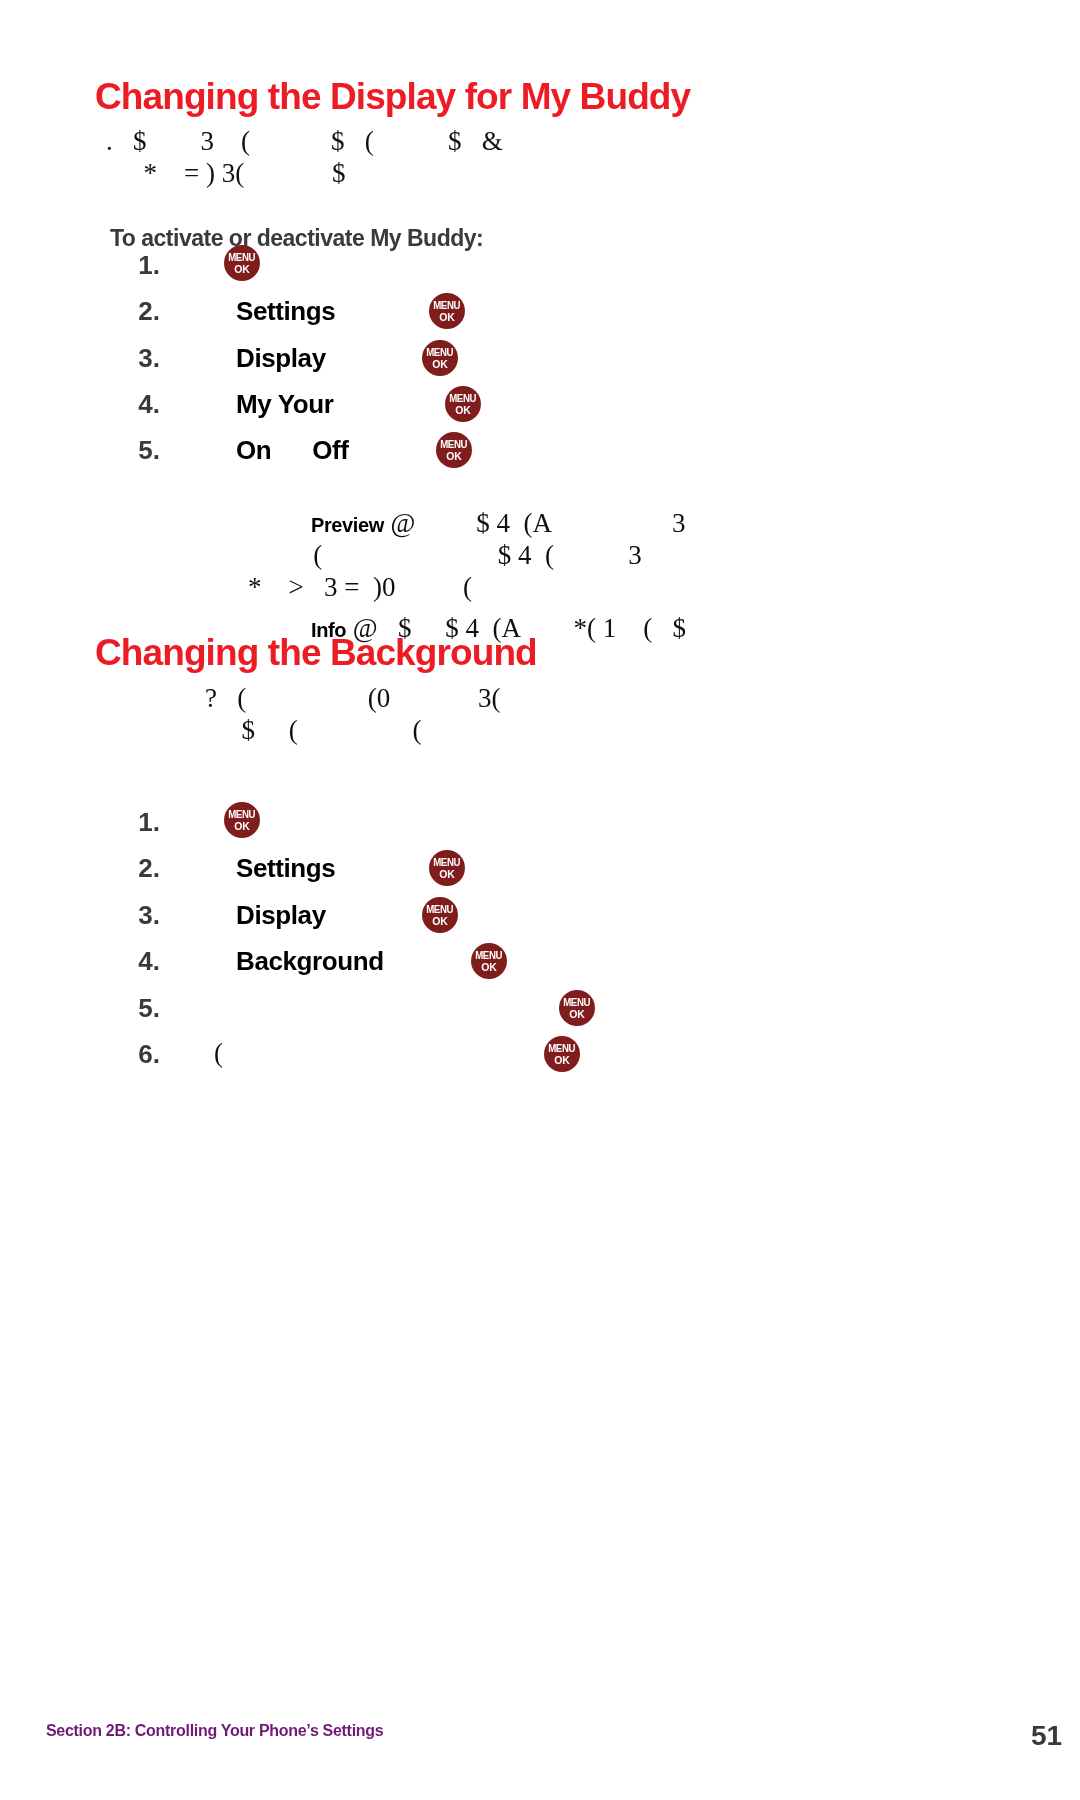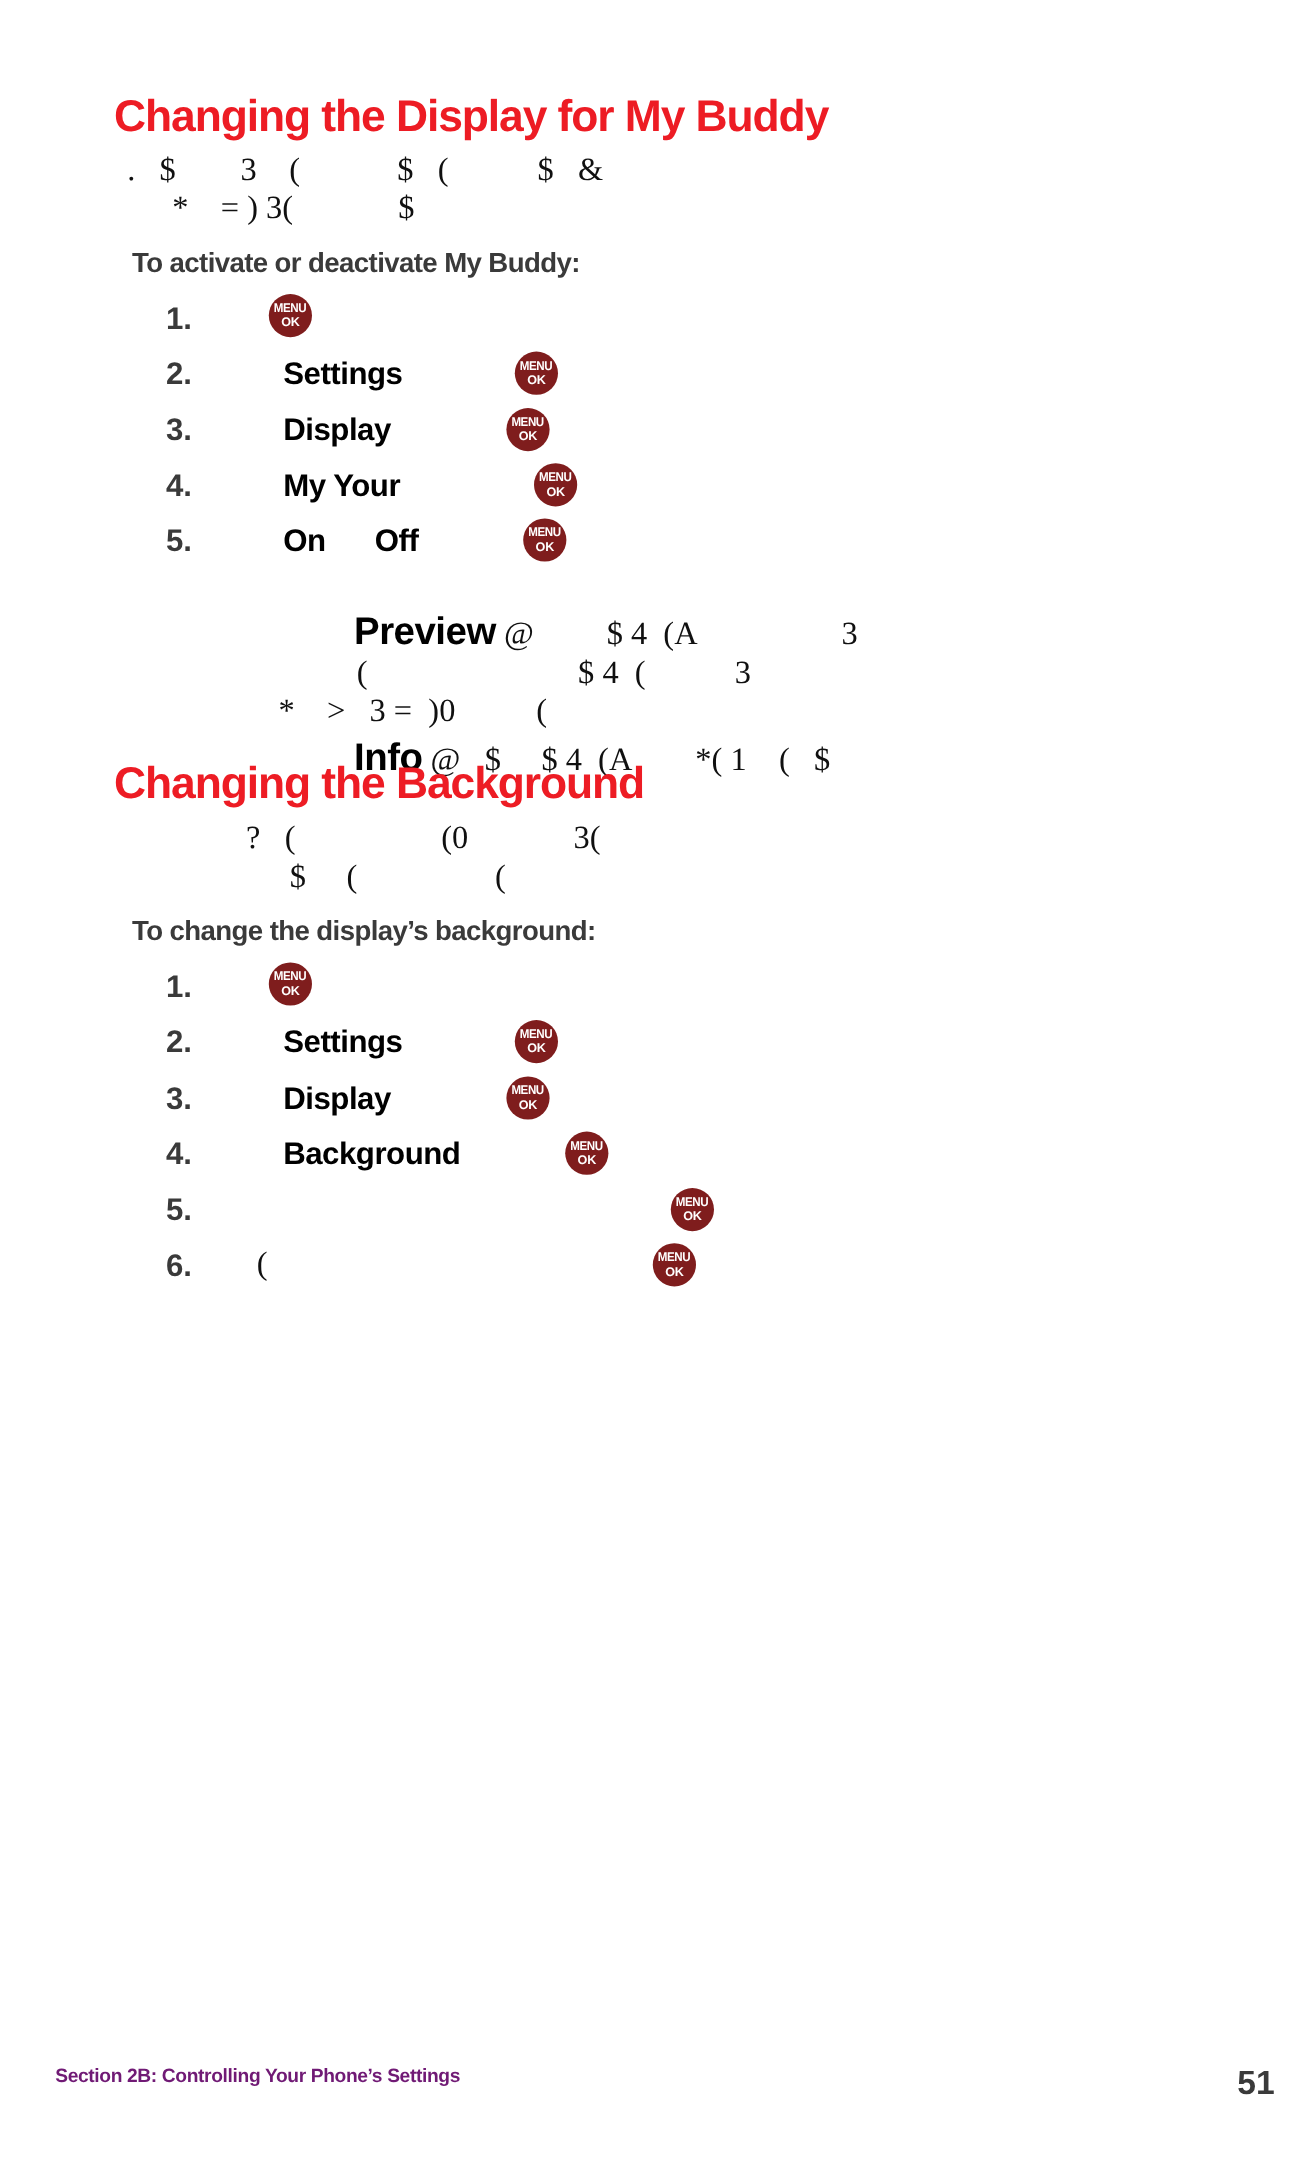--- a/index.html
+++ b/index.html
@@ -31,20 +31,21 @@
     white-space: nowrap;
   }
 
   .subheading {
     position: absolute;
     color: #3a3a3a;
     font-weight: bold;
     font-size: 23px;
     letter-spacing: -0.5px;
     white-space: nowrap;
+    margin-top: 19px;
   }
 
   
   .body-line {
     position: absolute;
     color: #101010;
     font-family: "Liberation Serif", serif;
     font-size: 27px;
     white-space: pre;
     letter-spacing: 0px;
@@ -111,23 +112,24 @@
   
   .note-line {
     position: absolute;
     white-space: pre;
     font-family: "Liberation Serif", serif;
     font-size: 27px;
     color: #101010;
   }
   .note-line b {
     font-family: "Liberation Sans", sans-serif;
-    font-size: 32px;
+    font-size: 20px;
     letter-spacing: -0.4px;
     color: #000000;
+    margin-left: 16px;
   }
 
   
   .footer-text {
     position: absolute;
     color: #701a75;
     font-weight: bold;
     font-size: 16px;
     letter-spacing: -0.3px;
     white-space: nowrap;
@@ -213,21 +215,20 @@
   <div class="note-line" style="left:268px; top:582px;">
     <b>Info</b><span> @   $     $ 4  (A        *( 1    (   $</span>
   </div>
 
   <div class="section-heading" style="left:95px; top:632px;">Changing the Background</div>
 
   <div class="body-line" style="left:205px; top:683px;">?   (                  (0             3(</div>
 
   <div class="body-line" style="left:228px; top:715px;">  $     (                 (</div>
 
-  <div class="subheading" style="left:110px; top:762px;">To change the display’s background:</div>
 
   <div class="step" style="top:807px;">
     <div class="step-num" style="left:120px; top:0px;">1.</div>
     <div class="step-term" style="left:236px; top:0px;"></div>
     <div class="menu-ok-icon" style="left:224px; top:-5px;">
       <span class="mk-top">MENU</span>
       <span class="mk-bot">OK</span>
     </div>
   </div>
 

